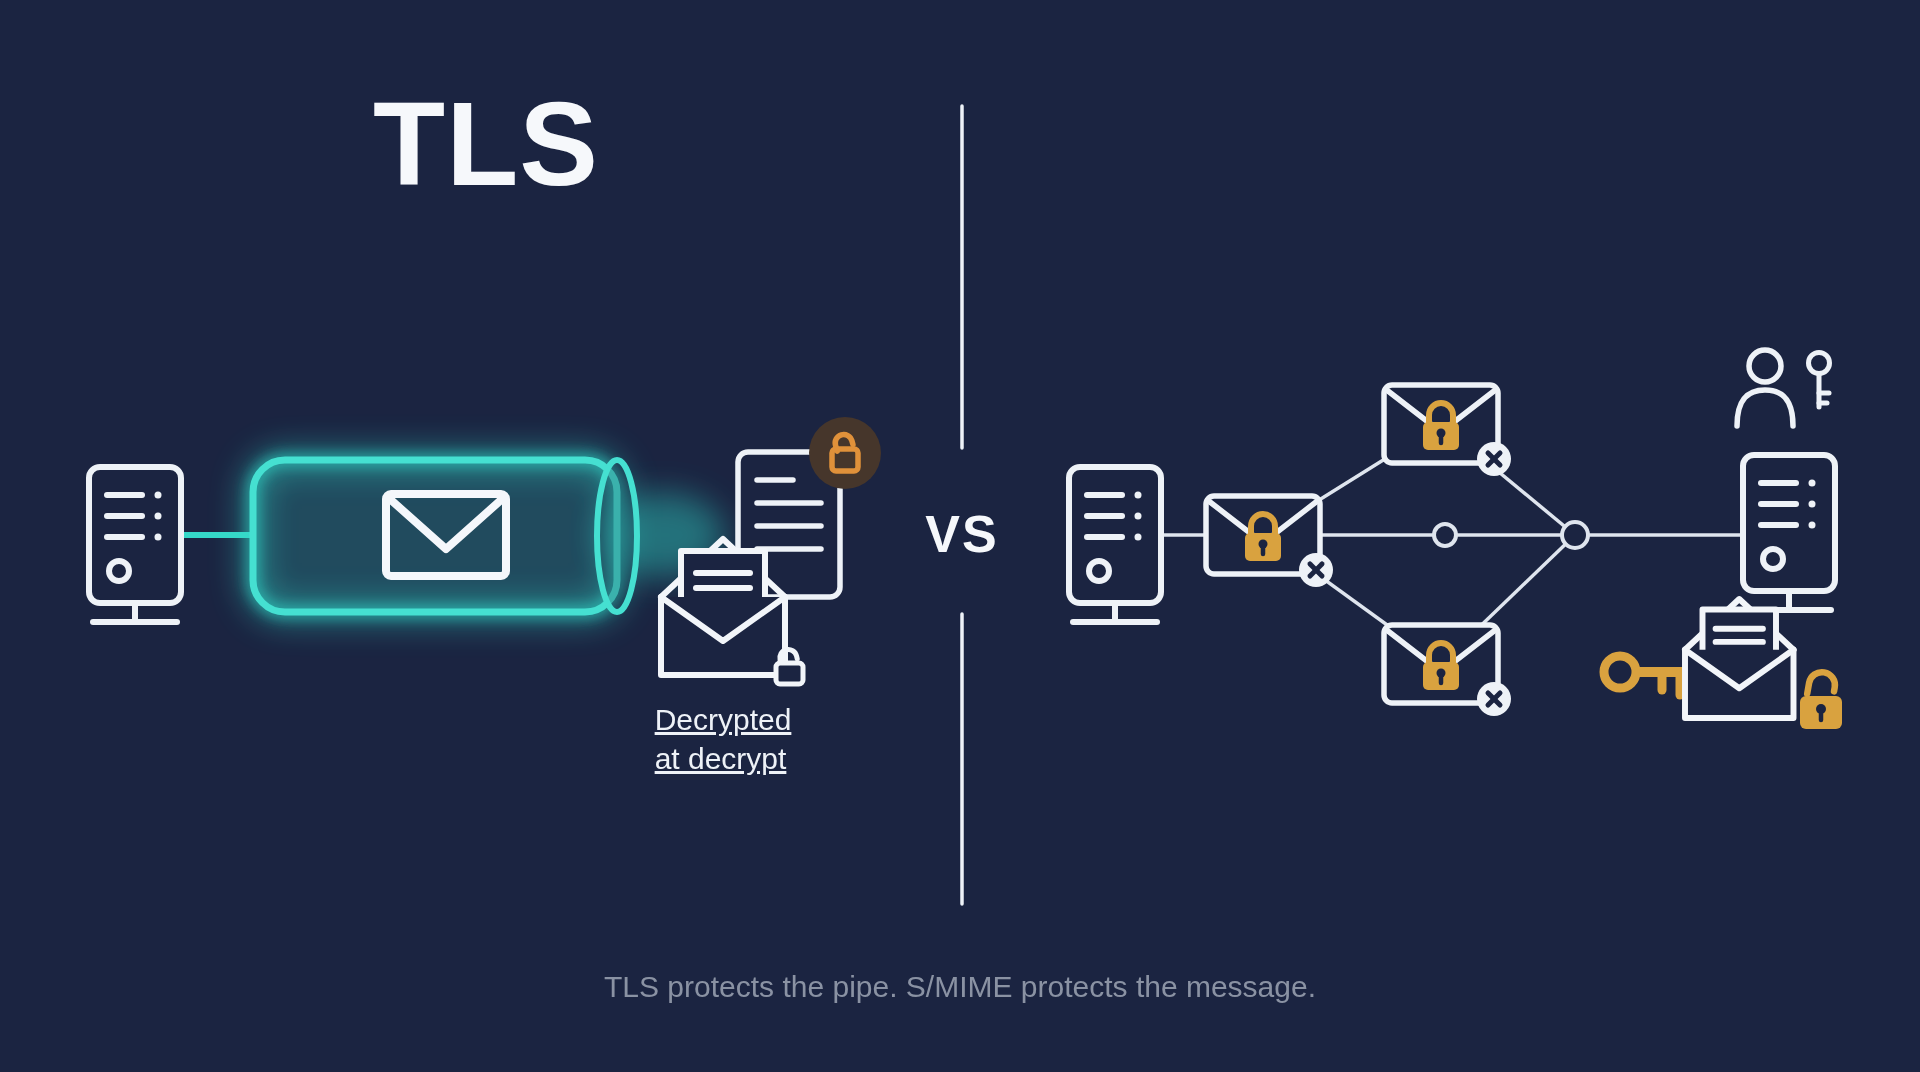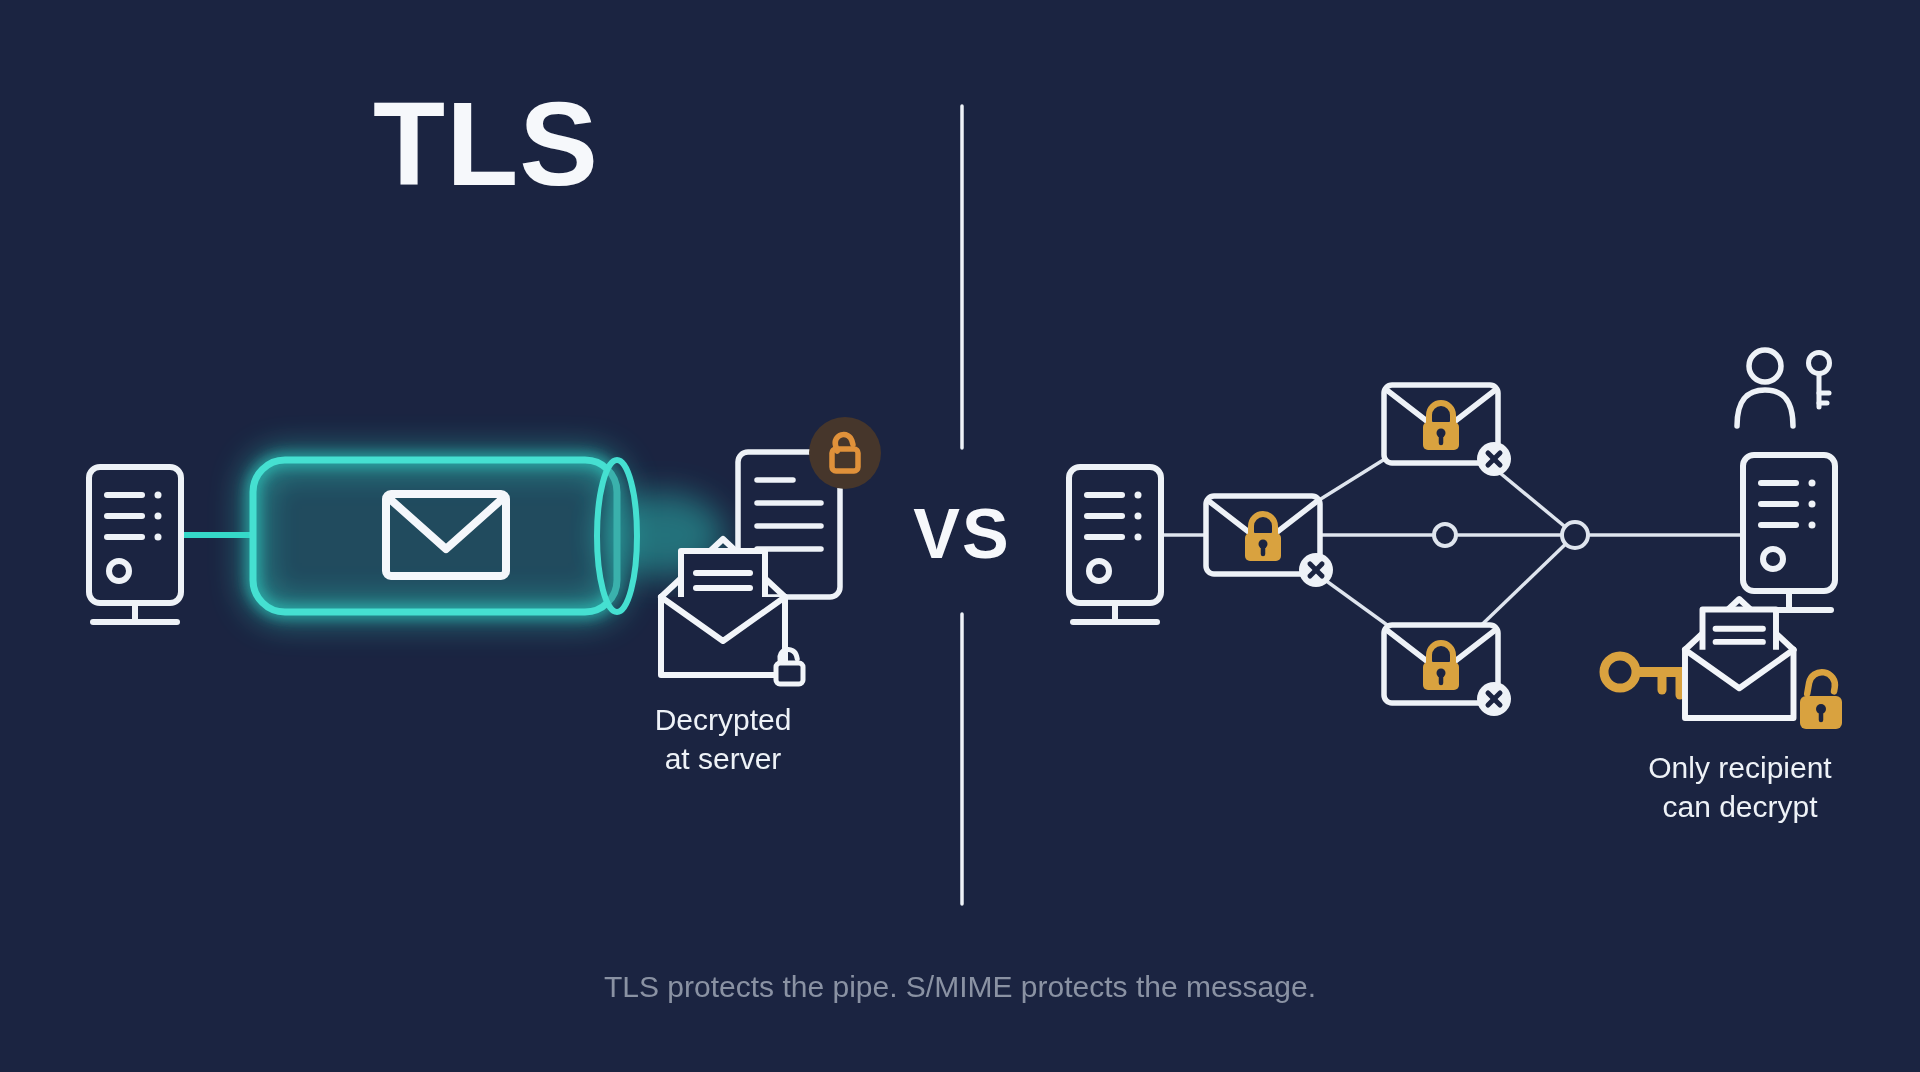--- a/index.html
+++ b/index.html
@@ -11,27 +11,28 @@
   }
   .title {
     position:absolute; transform:translateX(-50%);
     font-size:118px; font-weight:800; letter-spacing:1px;
     color:var(--title,#f6f8fb); white-space:nowrap;
   }
   .tls-title   { left:486px;  top:76px; }
   .smime-title { left:1442px; top:76px; }
   .vs {
     position:absolute; left:962px; top:534px; transform:translate(-50%,-50%);
-    font-size:70px; font-weight:800; letter-spacing:2px; color:var(--title,#f6f8fb);
+    font-size:52px; font-weight:800; letter-spacing:2px; color:var(--title,#f6f8fb);
   }
   .diagram { position:absolute; left:0; top:0; }
   .label {
-    position:absolute; transform:translateX(-50%); text-align:center;
+    position:absolute; transform:translateX(-50%); 
     color:var(--white,#eef2f7); font-size:30px; font-weight:500; line-height:39px;
     white-space:nowrap;
+    text-decoration:underline;
   }
   .decrypted-label { left:723px;  top:700px; }
   .recipient-label { left:1740px; top:748px; }
   .caption {
     position:absolute; left:960px; top:970px; transform:translateX(-50%);
     white-space:nowrap; color:var(--muted,#8a92a3); font-size:30px; font-weight:500;
   }
 </style>
 </head>
 <body>
@@ -183,22 +184,18 @@
         <line x1="24" y1="50" x2="24" y2="58" stroke="#1b2441" stroke-width="4.5" stroke-linecap="round"></line>
       </g>
     </g>
   </svg>
 
   <div class="title tls-title">TLS</div>
   <div class="vs">VS</div>
 
   <div class="label decrypted-label">
     <div>Decrypted</div>
-    <div>at server</div>
+    <div>at decrypt</div>
   </div>
 
-  <div class="label recipient-label">
-    <div>Only recipient</div>
-    <div>can decrypt</div>
-  </div>
 
   <div class="caption">TLS protects the pipe. S/MIME protects the message.</div>
 </div>
 
 </body></html>

